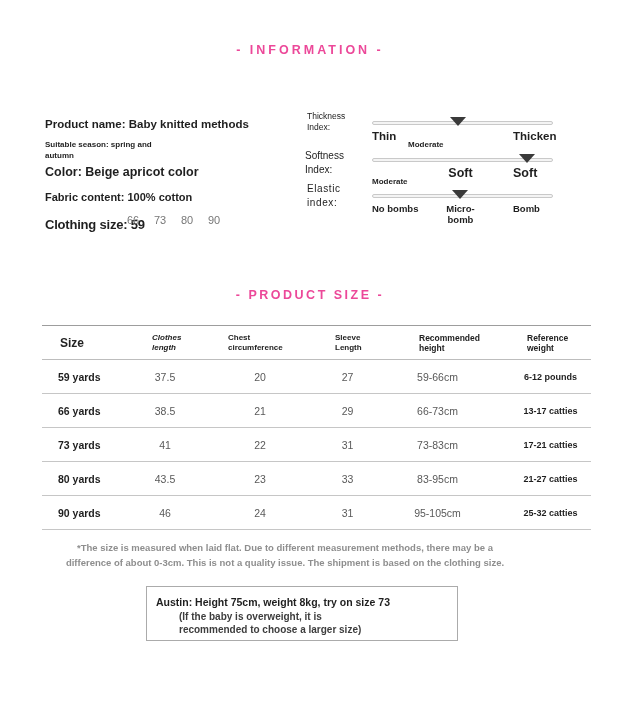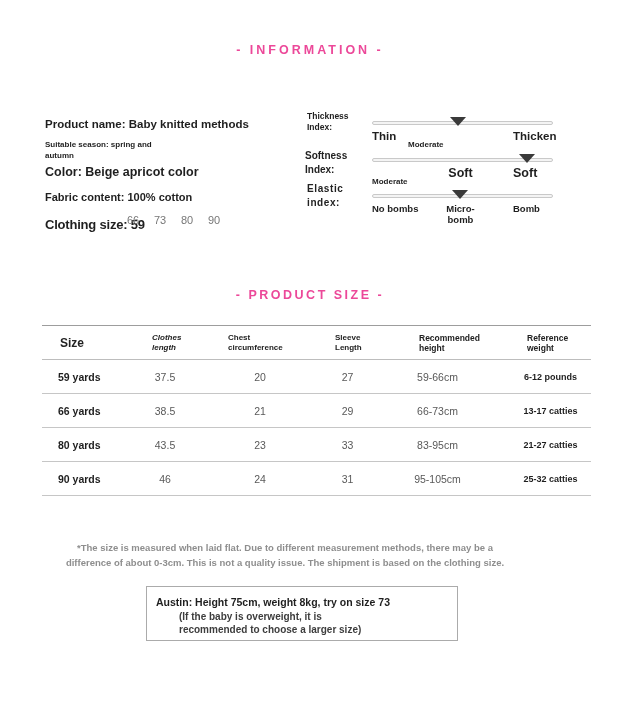--- a/index.html
+++ b/index.html
@@ -22,21 +22,21 @@
   .p-fabric { left:45px; top:191px; font-size:11px;  font-weight:700; }
   .p-sizes  { left:45px; top:214px; height:16px; width:200px; }
   .p-sizes .lbl { position:absolute; left:0; top:3px; font-size:13px; font-weight:700; letter-spacing:-0.2px; }
   .p-sizes .opt { position:absolute; top:0; font-size:11px; color:#777; }
   .p-sizes .opt:nth-of-type(2) { left:82px; }
   .p-sizes .opt:nth-of-type(3) { left:109px; }
   .p-sizes .opt:nth-of-type(4) { left:136px; }
   .p-sizes .opt:nth-of-type(5) { left:163px; }
 
   
-  .idx-label { font-weight:700; color:#222; }
+  .idx-label { font-weight:400; color:#222; }
   .idx-thickness { left:307px; top:111px; font-size:8.5px;  line-height:11px; }
   .idx-softness  { left:305px; top:149px; font-size:10px;   line-height:13.5px; }
   .idx-elastic   { left:307px; top:182px; font-size:10px;   line-height:14px; letter-spacing:0.6px; }
 
   .bar { left:372px; width:181px; height:4px; background:#f4f4f4;
          border:1px solid #c9c9c9; border-radius:2px; }
   .bar-thickness { top:121px; }
   .bar-softness  { top:158px; }
   .bar-elastic   { top:194px; }
   .marker { position:absolute; top:-5px; width:0; height:0;
@@ -182,20 +182,28 @@
 
   <div class="trow">
     <div class="c-size">66 yards</div>
     <div class="c-val">38.5</div>
     <div class="c-val">21</div>
     <div class="c-val">29</div>
     <div class="c-val">66-73cm</div>
     <div class="c-weight">13-17 catties</div>
   </div>
 
+  <div class="trow">
+    <div class="c-size">73 yards</div>
+    <div class="c-val">41</div>
+    <div class="c-val">22</div>
+    <div class="c-val">31</div>
+    <div class="c-val">73-83cm</div>
+    <div class="c-weight">17-21 catties</div>
+  </div>
 
   <div class="trow">
     <div class="c-size">80 yards</div>
     <div class="c-val">43.5</div>
     <div class="c-val">23</div>
     <div class="c-val">33</div>
     <div class="c-val">83-95cm</div>
     <div class="c-weight">21-27 catties</div>
   </div>
 

